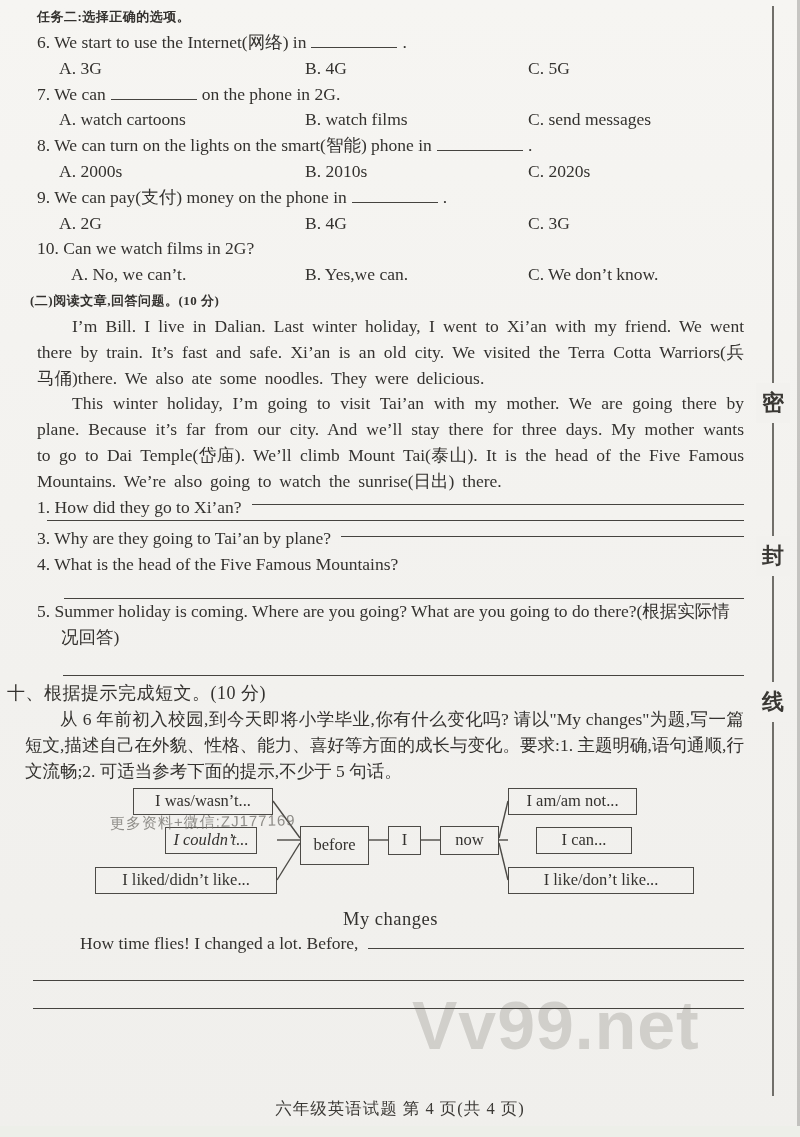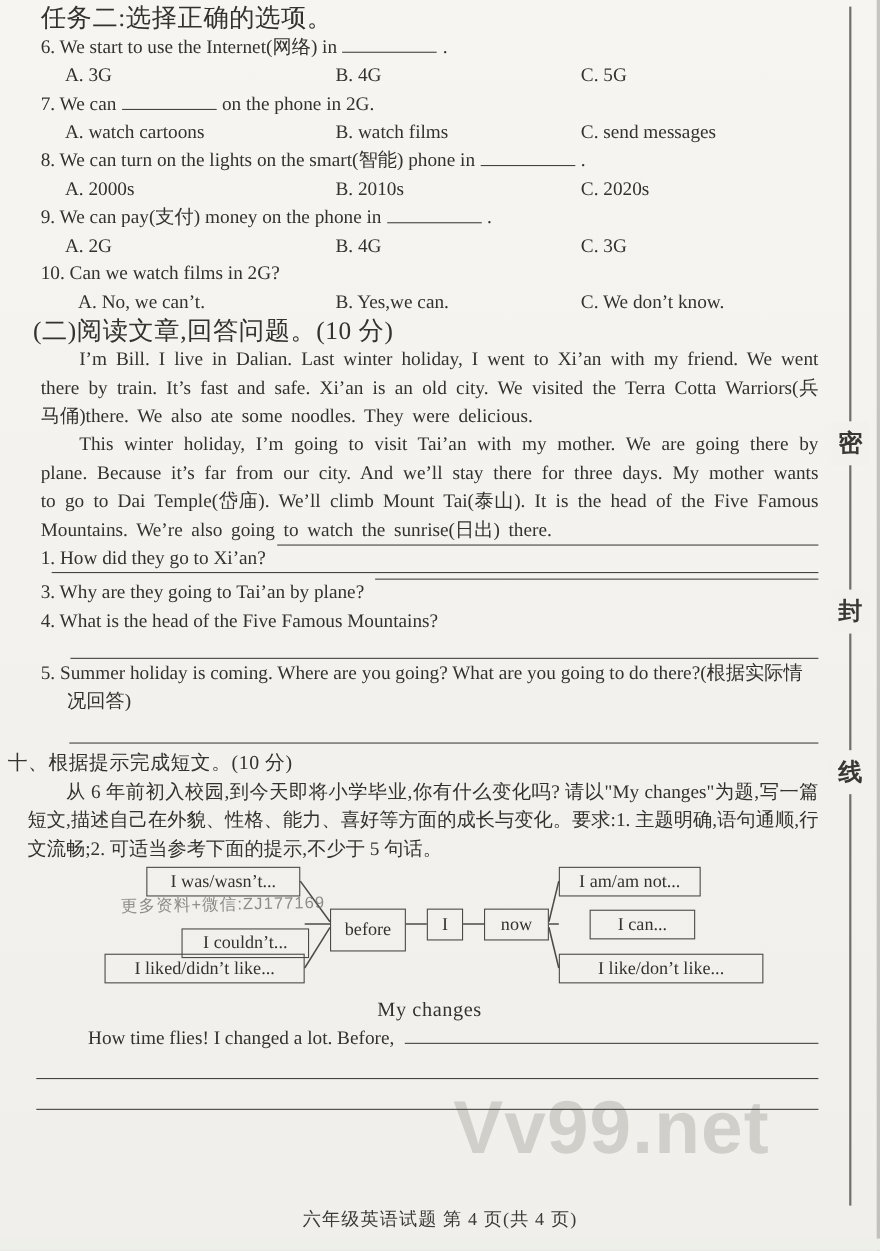--- a/index.html
+++ b/index.html
@@ -4,29 +4,29 @@
 <style>
   html,body{margin:0;padding:0;background:#dddddb;}
   .page{
     position:relative;width:800px;height:1137px;margin:0 auto;
     background:linear-gradient(180deg,#f6f5f2 0%,#f2f1ee 60%,#f0efec 100%);
     font-family:"Liberation Serif","DejaVu Serif",serif;
     color:#34322f;overflow:hidden;
   }
   .content{position:absolute;left:37px;top:4px;width:707px;z-index:2;}
   .line{line-height:25.8px;font-size:17.5px;}
-  .cn-head{font-weight:normal;font-size:23px;line-height:26px;letter-spacing:.5px;}
+  .cn-head{font-weight:bold;font-size:13px;line-height:26px;letter-spacing:.5px;}
   .q{line-height:25.8px;font-size:17.5px;white-space:nowrap;}
   .opts{display:flex;padding-left:22px;line-height:25.8px;font-size:17.5px;}
   .opt-a{width:246px;}
   .opt-b{width:223px;}
   .opt-c{flex:1;}
   .blank{display:inline-block;width:86px;height:15px;border-bottom:1.6px solid #45433f;margin:0 5px;vertical-align:baseline;}
   p.para{margin:0;text-align:justify;text-indent:2em;font-size:17.5px;line-height:25.8px;word-spacing:3.5px;}
-  .qline{display:flex;align-items:flex-start;line-height:25.8px;font-size:17.5px;}
+  .qline{display:flex;align-items:center;line-height:25.8px;font-size:17.5px;}
   .fill-line{flex:1;border-bottom:1.6px solid #45433f;margin-left:10px;margin-bottom:5px;min-width:40px;}
   .answer-line{height:20px;border-bottom:1.7px solid #45433f;margin-left:27px;}
   .answer-line2{height:24px;border-bottom:1.9px solid #45433f;margin-left:26px;}
   .hang{padding-left:24px;text-indent:-24px;line-height:25.8px;font-size:17.5px;}
   .essay-title{font-weight:normal;font-size:18px;line-height:26px;margin-left:-30px;margin-top:4px;letter-spacing:.5px;}
   .essay-para{margin:0 0 0 -12px;width:719px;text-align:justify;text-indent:2em;font-size:17.5px;line-height:26px;}
   .hint{position:relative;height:114px;margin-top:2px;text-align:right;}
   .hbox{
     position:absolute;border:1.6px solid #4c4a46;display:flex;align-items:center;justify-content:center;
     font-size:16.5px;white-space:nowrap;background:transparent;box-sizing:border-box;
@@ -127,21 +127,21 @@
           <line x1="240" y1="54" x2="263" y2="54"></line>
           <line x1="240" y1="94" x2="263" y2="57"></line>
           <line x1="332" y1="54" x2="351" y2="54"></line>
           <line x1="384" y1="54" x2="403" y2="54"></line>
           <line x1="462" y1="52" x2="471" y2="15"></line>
           <line x1="462" y1="54" x2="471" y2="54"></line>
           <line x1="462" y1="57" x2="471" y2="94"></line>
         </g>
       </svg>
       <div class="hbox" style="left:96px;top:2px;width:140px;height:27px;">I was/wasn’t...</div>
-      <div class="hbox" style="left:128px;top:58px;width:116px;height:27px;">I couldn’t...</div>
+      <div class="hbox" style="left:128px;top:41px;width:92px;height:27px;font-style:italic;">I couldn’t...</div>
       <div class="hbox" style="left:58px;top:81px;width:182px;height:27px;">I liked/didn’t like...</div>
       <div class="hbox" style="left:263px;top:40px;width:69px;height:39px;font-family:Liberation Serif, serif;">before</div>
       <div class="hbox" style="left:351px;top:40px;width:33px;height:29px;">I</div>
       <div class="hbox" style="left:403px;top:40px;width:59px;height:29px;">now</div>
       <div class="hbox" style="left:471px;top:2px;width:129px;height:27px;">I am/am not...</div>
       <div class="hbox" style="left:499px;top:41px;width:96px;height:27px;">I can...</div>
       <div class="hbox" style="left:471px;top:81px;width:186px;height:27px;">I like/don’t like...</div>
     </div>
 
     <div class="comp-title">My changes</div>

